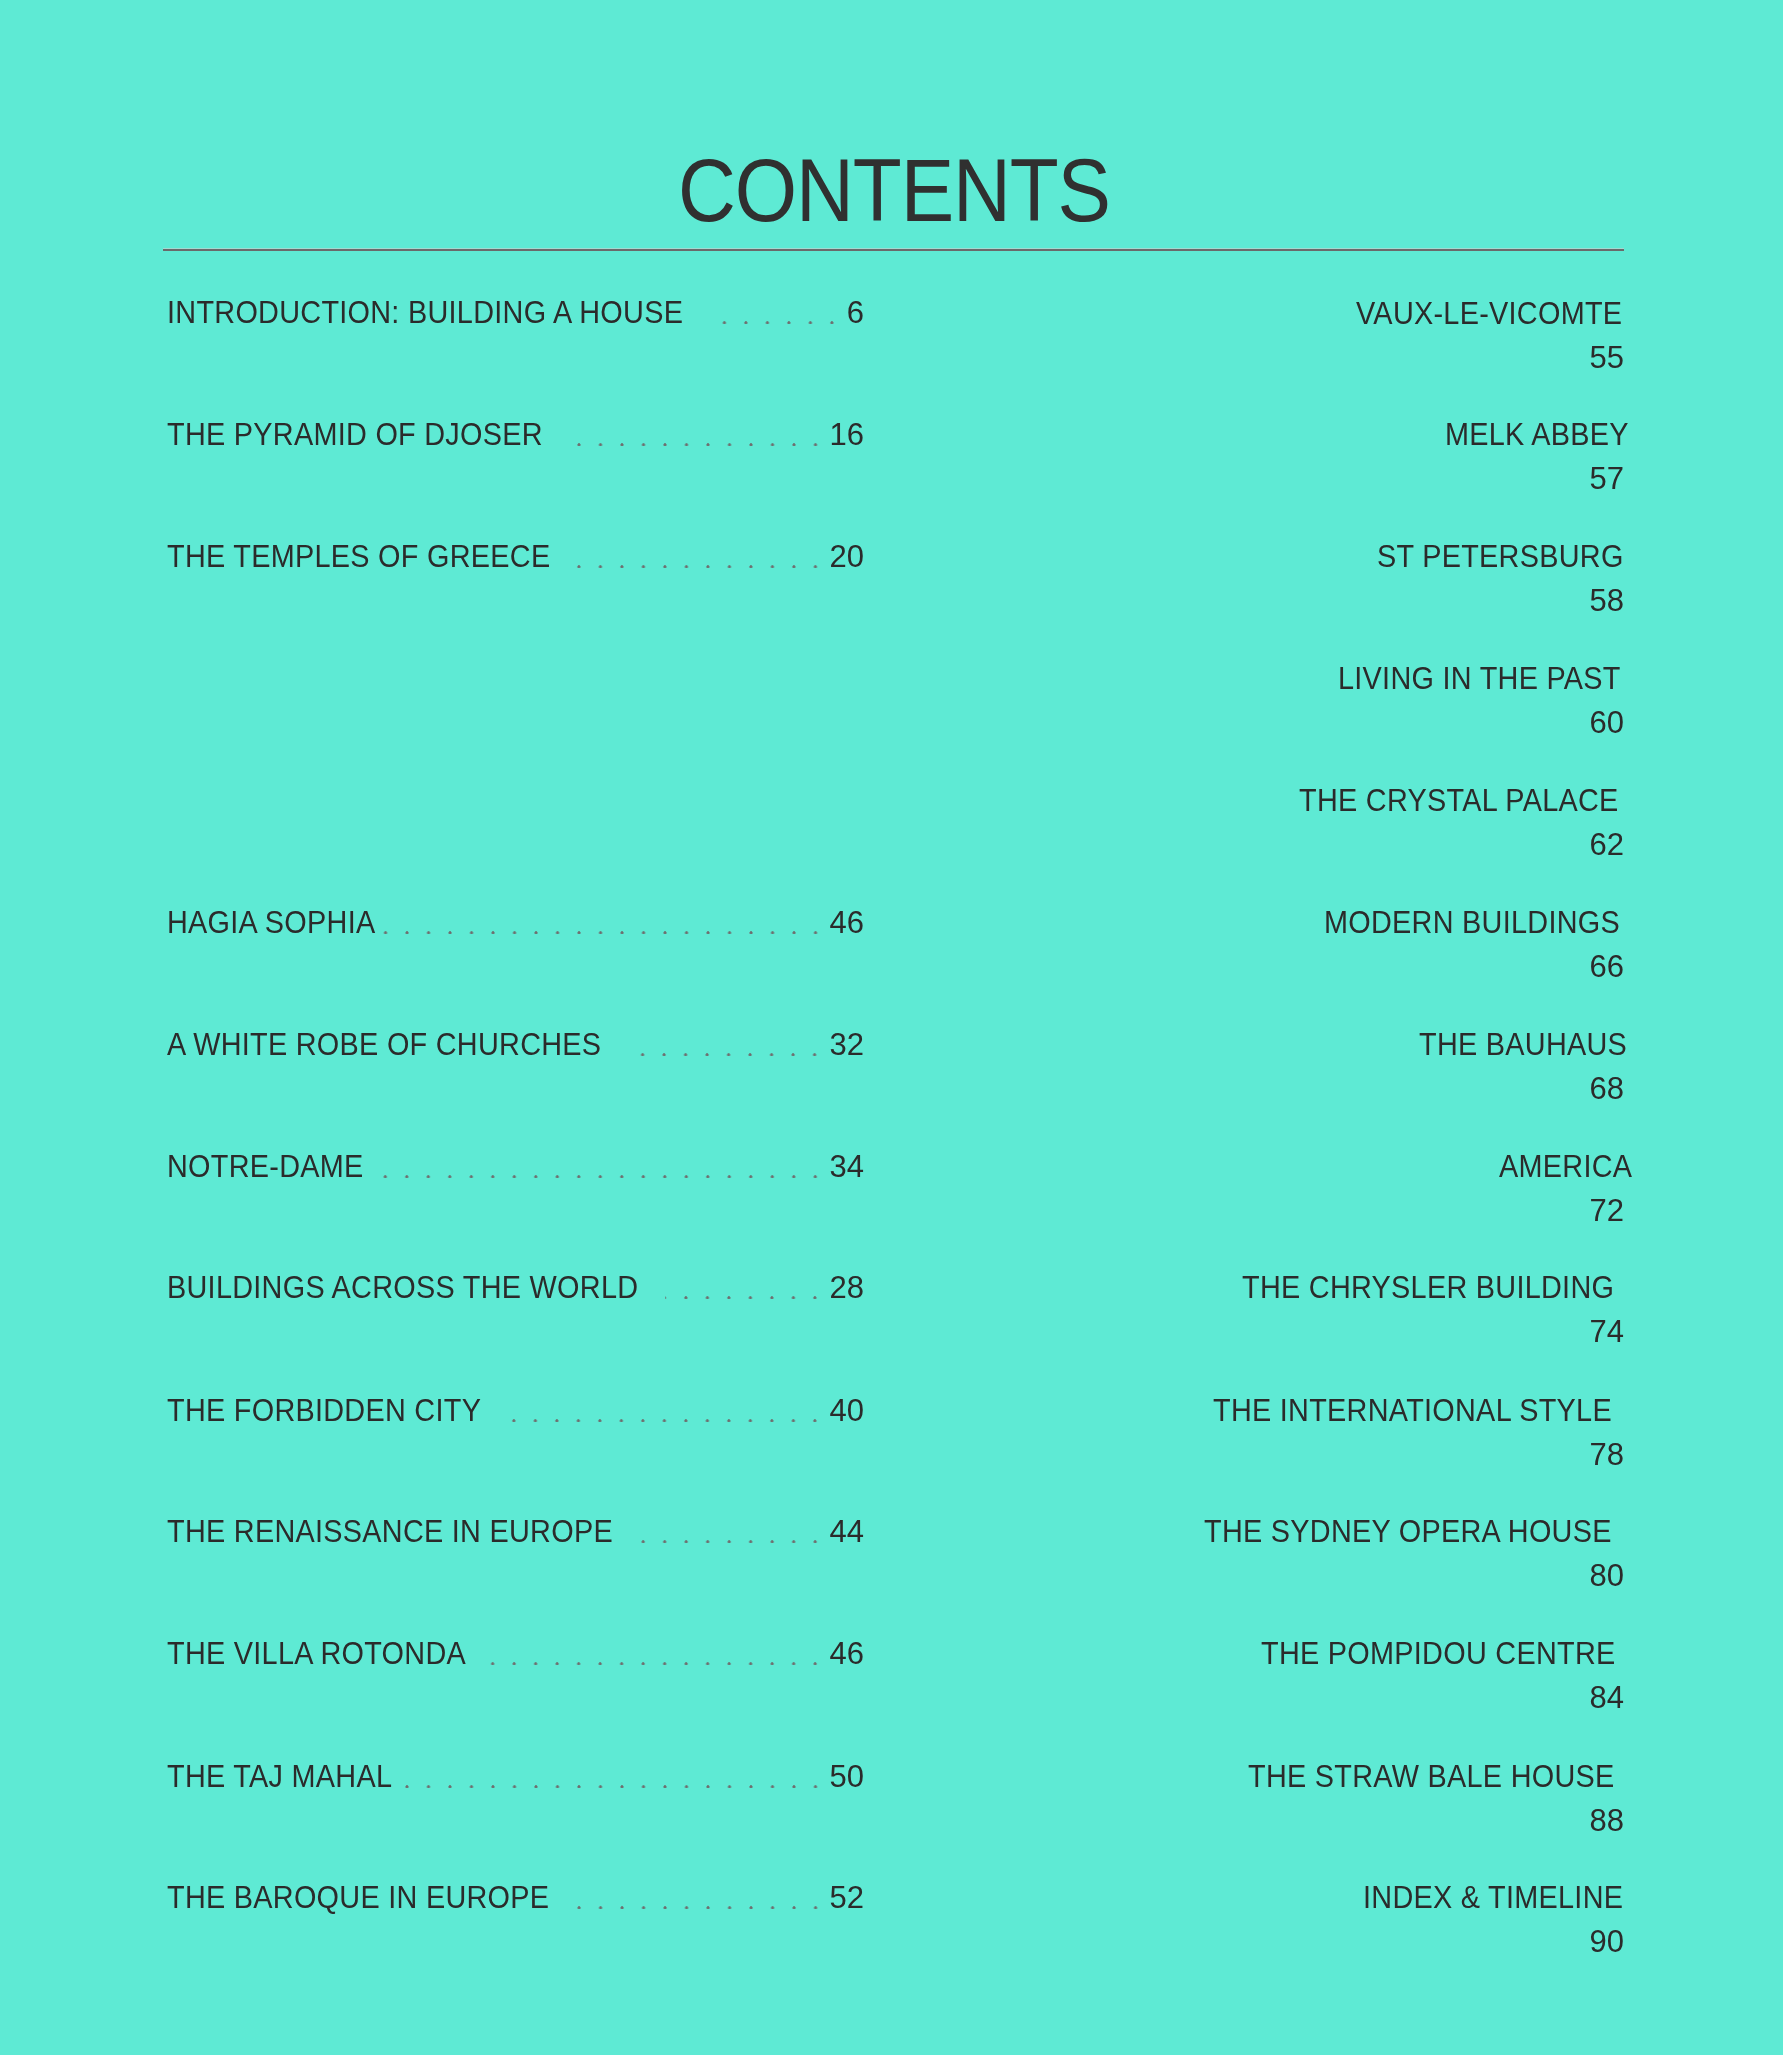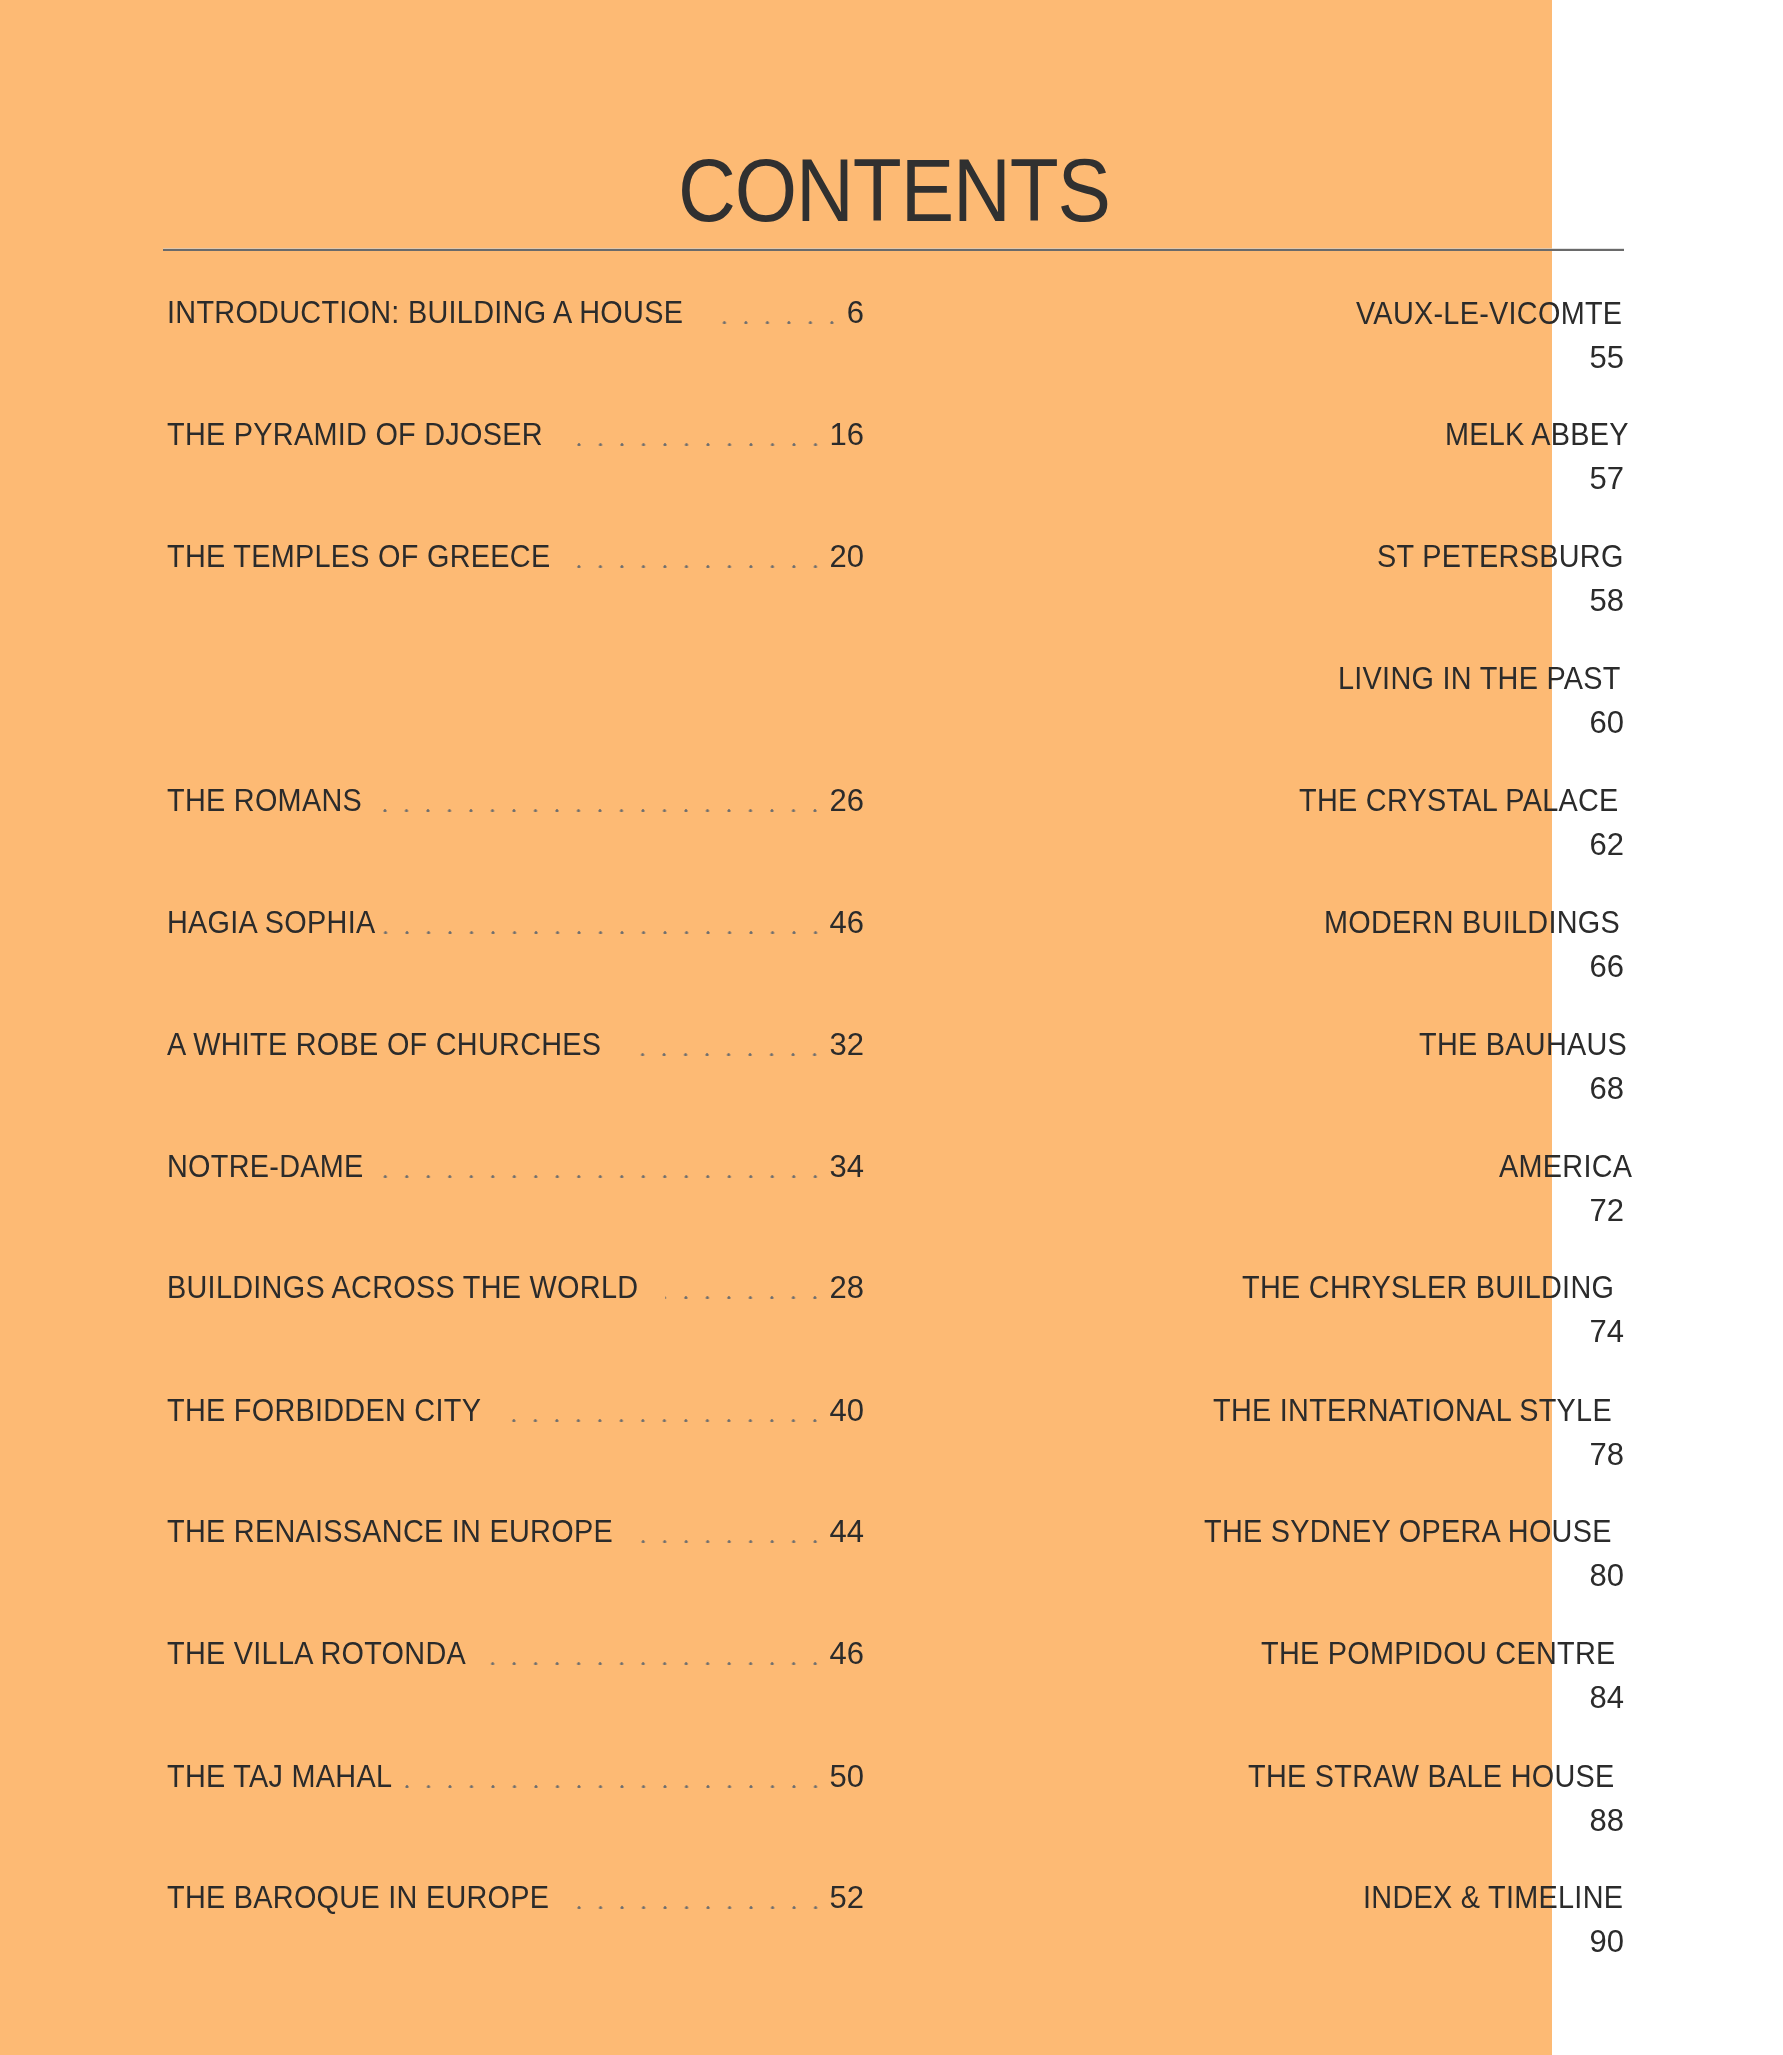--- a/index.html
+++ b/index.html
@@ -11,23 +11,23 @@
     width: 1783px;
     height: 2056px;
     position: relative;
     overflow: hidden;
     font-family: "Liberation Sans", "DejaVu Sans", sans-serif;
     color: #2b2b2b;
   }
   .page {
     position: absolute;
     left: 0; top: 0;
-    width: 1552px;
+    width: 1783px;
     height: 2056px;
-    background: #fdba74;
+    background: #5eead4;
   }
   .title {
     position: absolute;
     left: 0;
     width: 1788px;
     top: 141px;
     height: 98px;
     line-height: 98px;
     text-align: center;
     font-size: 89px;
@@ -102,25 +102,20 @@
   <div class="entry left" style="top:416px">
     <span class="entry-title">THE PYRAMID OF DJOSER</span>
     <span class="leader"></span>
     <span class="entry-page">16</span>
   </div>
   <div class="entry left" style="top:538px">
     <span class="entry-title">THE TEMPLES OF GREECE</span>
     <span class="leader"></span>
     <span class="entry-page">20</span>
   </div>
-  <div class="entry left" style="top:782px">
-    <span class="entry-title">THE ROMANS</span>
-    <span class="leader"></span>
-    <span class="entry-page">26</span>
-  </div>
   <div class="entry left" style="top:904px">
     <span class="entry-title">HAGIA SOPHIA</span>
     <span class="leader"></span>
     <span class="entry-page">46</span>
   </div>
   <div class="entry left" style="top:1026px">
     <span class="entry-title">A WHITE ROBE OF CHURCHES</span>
     <span class="leader"></span>
     <span class="entry-page">32</span>
   </div>

